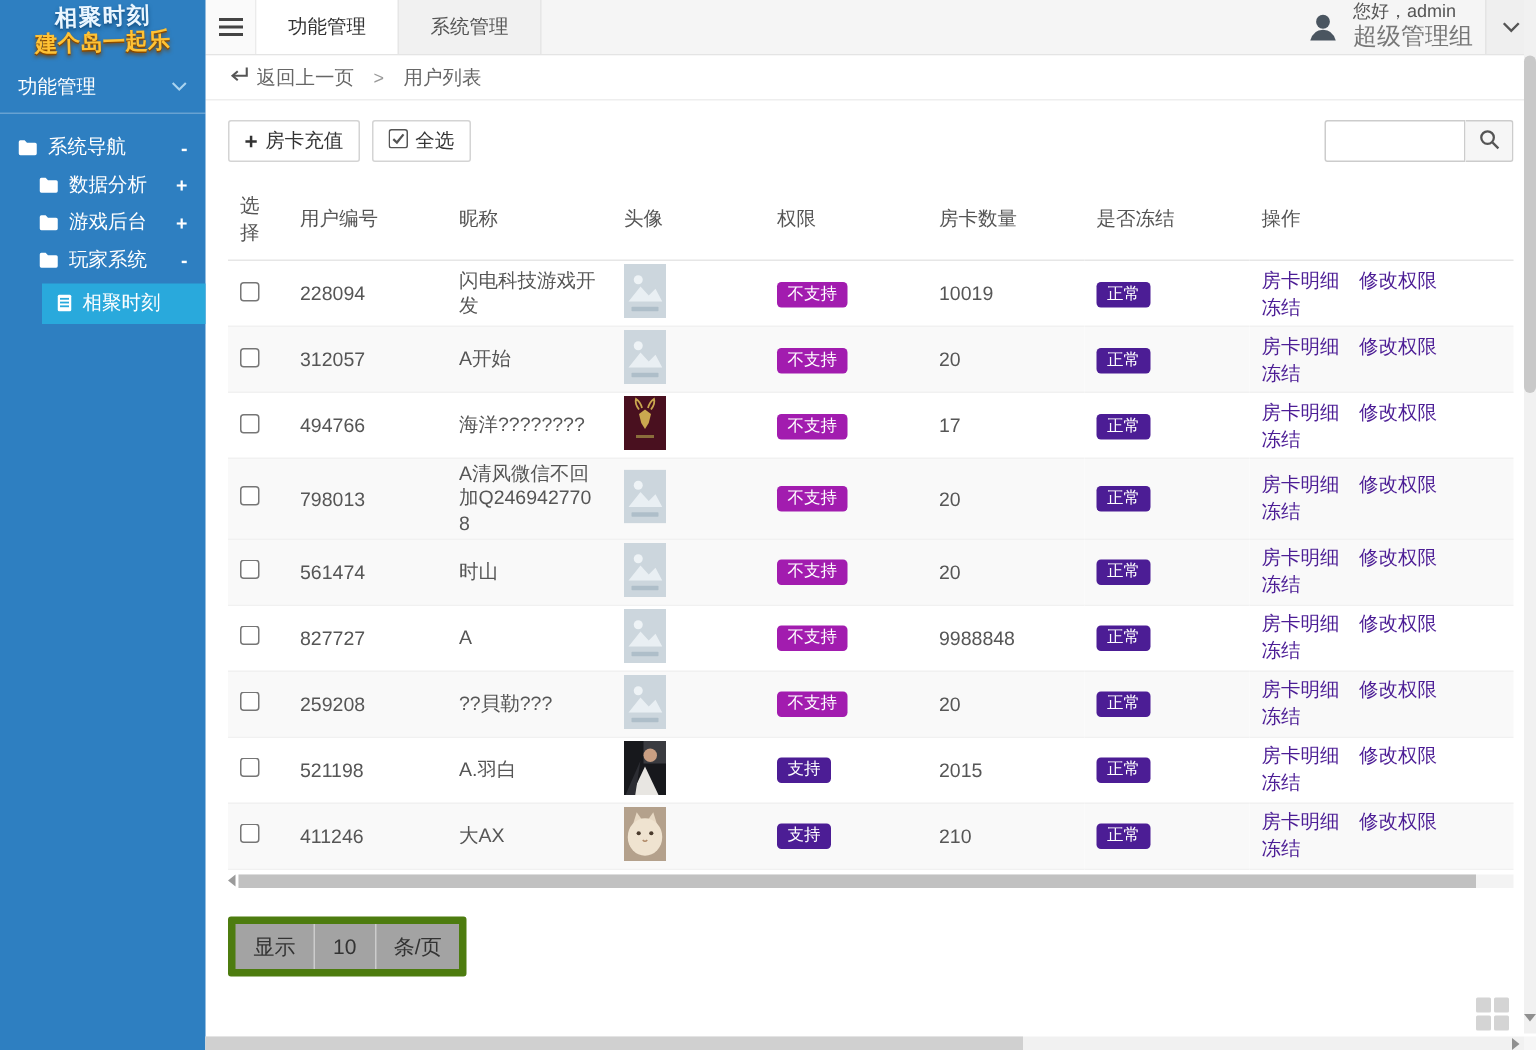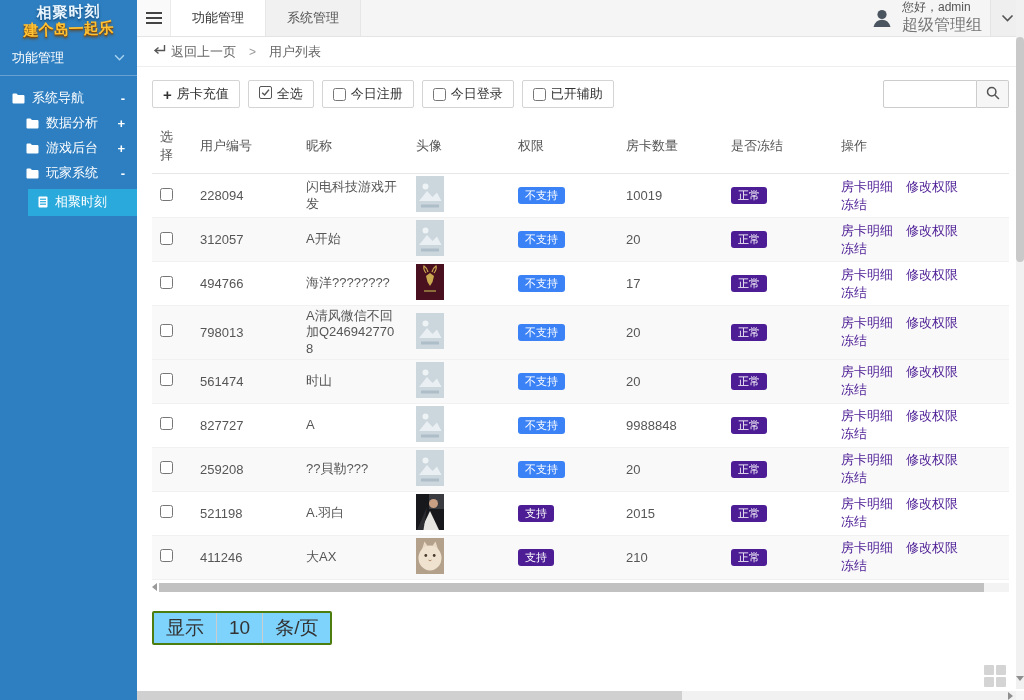--- a/index.html
+++ b/index.html
@@ -71,36 +71,36 @@
 
   
   table.users { width:100%; border-collapse:collapse; font-size:13px; color:#565656; table-layout:fixed; }
   .users th { text-align:left; font-weight:normal; color:#555; padding:9px 8px;
               border-bottom:1px solid #e6e6e6; }
   .users td { padding:2px 8px; border-bottom:1px solid #f1f1f1; vertical-align:middle; height:39px; }
   .users tr.striped td { background:#f9f9f9; }
   .users td.nick { line-height:1.25; word-break:break-all; }
   .badge { display:inline-block; padding:3px 7px; border-radius:3px; color:#fff;
            font-size:11px; line-height:1; white-space:nowrap; }
-  .badge.red { background:#3b82f6; }
+  .badge.red { background:#a21caf; }
   .badge.green { background:#4c1d95; }
   .ops a { color:#4c1d95; text-decoration:none; margin-right:13px; white-space:nowrap; }
   .avatar { display:inline-flex; width:28px; height:36px; overflow:hidden; }
   input[type=checkbox].rowck { width:13px; height:13px; }
 
   
   .h-scroll { display:flex; align-items:center; height:13px; margin-top:1px; gap:2px; }
   .tri-left { width:0; height:0; border-top:4px solid transparent;
               border-bottom:4px solid transparent; border-right:5px solid #9a9a9a; }
   .h-track { flex:1; height:9px; background:#f3f3f3; position:relative; }
   .h-thumb { position:absolute; left:0; top:0; width:97%; height:9px; background:#c1c1c1; }
 
   
-  .pager { margin-top:17px; display:inline-flex; border:2px solid #4d7c0f; border-radius:2px;
-           font-size:19px; color:#333; background:#7dd3fc; }
+  .pager { margin-top:17px; display:inline-flex; border:5px solid #4d7c0f; border-radius:2px;
+           font-size:14px; color:#333; background:#a3a3a3; }
   .pager > div { padding:0 12px; height:30px; line-height:30px; }
   .pager > div + div { border-left:1px solid #ccc; }
 
   
   .v-scrollbar { position:absolute; right:0; top:0; width:8px; height:689px; background:#f1f1f1; }
   .v-thumb { position:absolute; top:37px; left:0; width:8px; height:225px; background:#c9c9c9; border-radius:4px; }
   .v-arrow { position:absolute; left:0; bottom:8px; width:8px; display:flex; justify-content:center; }
   .tri-down { width:0; height:0; border-left:4px solid transparent;
               border-right:4px solid transparent; border-top:5px solid #8f8f8f; }
   .h-scrollbar-bottom { position:absolute; left:137px; bottom:0; width:879px; height:9px; background:#f1f1f1; }
@@ -239,34 +239,20 @@
         </button>
         <button class="btn">
           <span>
             <svg width="13" height="13" viewBox="0 0 13 13">
               <rect x="0.5" y="0.5" width="12" height="12" rx="1.5" stroke="#555" fill="none"></rect>
               <path d="M3.2 6.8 L5.6 9 L10 3.6" stroke="#555" stroke-width="1.5" fill="none"></path>
             </svg>
           </span>
           <span>全选</span>
         </button>
-        <span style="display:flex;">
-            <button class="btn">
-              <input type="checkbox" style="">
-              <span>今日注册</span>
-            </button>
-            <button class="btn">
-              <input type="checkbox" style="">
-              <span>今日登录</span>
-            </button>
-            <button class="btn">
-              <input type="checkbox" style="">
-              <span>已开辅助</span>
-            </button>
-          </span>
         <span class="search-group">
           <input class="search-input" type="text" value="" style="">
           <button class="search-btn">
             <span>
               <svg width="14" height="14" viewBox="0 0 13 13">
                 <circle cx="5.3" cy="5.3" r="3.9" stroke="#555" stroke-width="1.4" fill="none"></circle>
                 <path d="M8.3 8.3 L12 12" stroke="#555" stroke-width="1.4"></path>
               </svg>
             </span>
           </button>

